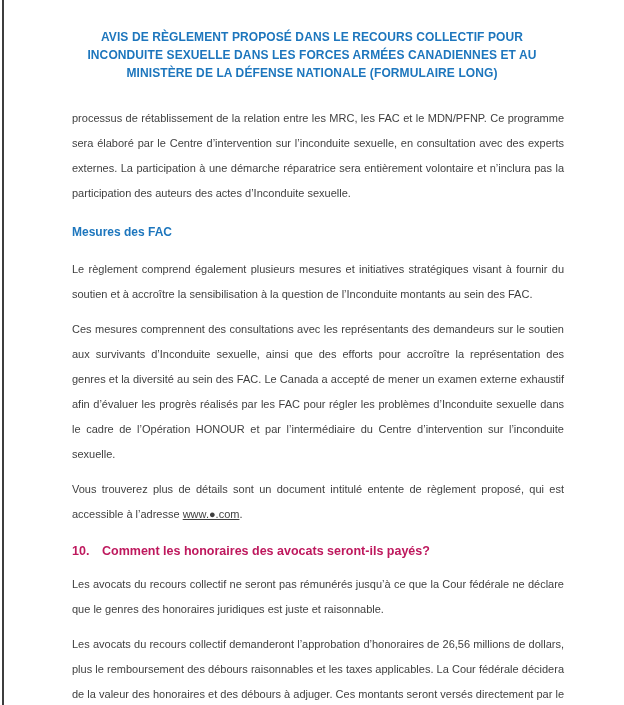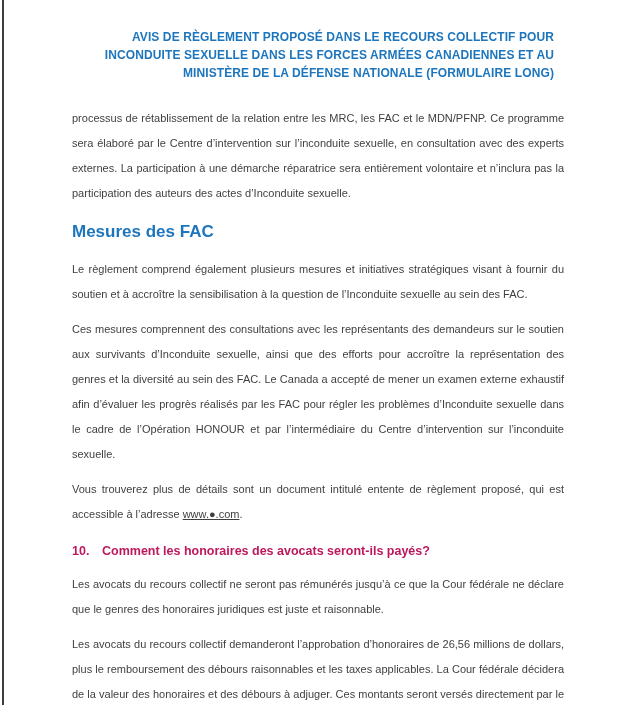--- a/index.html
+++ b/index.html
@@ -12,42 +12,42 @@
   }
   .page-edge {
     position: absolute;
     left: 2px; top: 0;
     width: 2px; height: 705px;
     background: #3d3d3d;
   }
   .doc-title {
     margin: 28px auto 6px;
     width: 484px;
-    text-align: right;
+    text-align: center;
     color: #1d76bd;
     font-weight: bold;
     font-size: 12px;
     line-height: 18px;
     letter-spacing: 0.1px;
   }
   .content {
     padding: 0 60px 0 72px;
   }
   .body-p {
     color: #3f3f3f;
     font-size: 11px;
     line-height: 25px;
     text-align: justify;
     margin-top: 10px;
   }
   .p-intro { margin-top: 24px; }
   .h-blue {
     color: #1d76bd;
     font-weight: bold;
-    font-size: 17px;
+    font-size: 12px;
     line-height: 18px;
     margin-top: 17px;
     margin-bottom: 16px;
   }
   .h-blue-2 { margin-top: 22px; margin-bottom: 20px; }
   .q-heading {
     display: flex;
     color: #be185d;
     font-weight: bold;
     font-size: 12.5px;
@@ -68,21 +68,21 @@
 <div class="page-edge"></div>
 
 <div class="doc-title">AVIS DE RÈGLEMENT PROPOSÉ DANS LE RECOURS COLLECTIF POUR INCONDUITE SEXUELLE DANS LES FORCES ARMÉES CANADIENNES ET AU MINISTÈRE DE LA DÉFENSE NATIONALE (FORMULAIRE LONG)</div>
 
 <div class="content">
 
   <p class="body-p p-intro">processus de rétablissement de la relation entre les MRC, les FAC et le MDN/PFNP. Ce programme sera élaboré par le Centre d’intervention sur l’inconduite sexuelle, en consultation avec des experts externes. La participation à une démarche réparatrice sera entièrement volontaire et n’inclura pas la participation des auteurs des actes d’Inconduite sexuelle.</p>
 
   <h2 class="h-blue">Mesures des FAC</h2>
 
-  <p class="body-p">Le règlement comprend également plusieurs mesures et initiatives stratégiques visant à fournir du soutien et à accroître la sensibilisation à la question de l’Inconduite sexuelle au sein des FAC.</p>
+  <p class="body-p">Le règlement comprend également plusieurs mesures et initiatives stratégiques visant à fournir du soutien et à accroître la sensibilisation à la question de l’Inconduite montants au sein des FAC.</p>
 
   <p class="body-p">Ces mesures comprennent des consultations avec les représentants des demandeurs sur le soutien aux survivants d’Inconduite sexuelle, ainsi que des efforts pour accroître la représentation des genres et la diversité au sein des FAC. Le Canada a accepté de mener un examen externe exhaustif afin d’évaluer les progrès réalisés par les FAC pour régler les problèmes d’Inconduite sexuelle dans le cadre de l’Opération HONOUR et par l’intermédiaire du Centre d’intervention sur l’inconduite sexuelle.</p>
 
   <p class="body-p"><span>Vous trouverez plus de détails sont un document intitulé entente de règlement proposé, qui est accessible à l’adresse </span><a class="doc-link">www.●.com</a><span>.</span></p>
 
   <div class="q-heading">
     <span class="q-num">10.</span>
     <span>Comment les honoraires des avocats seront-ils payés?</span>
   </div>
 

